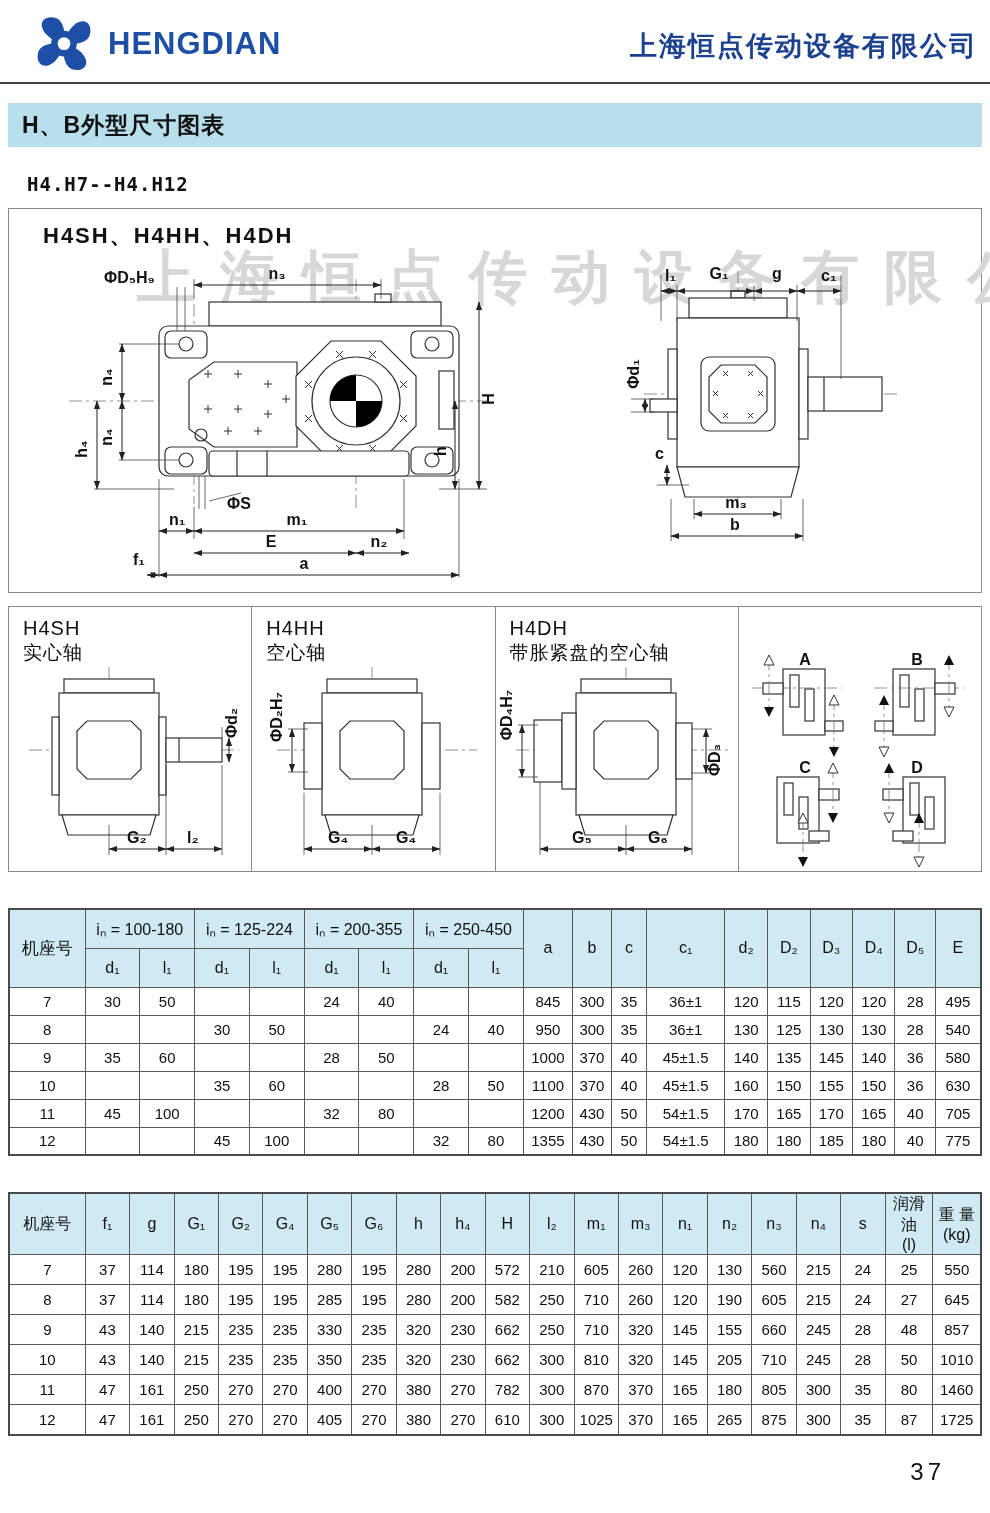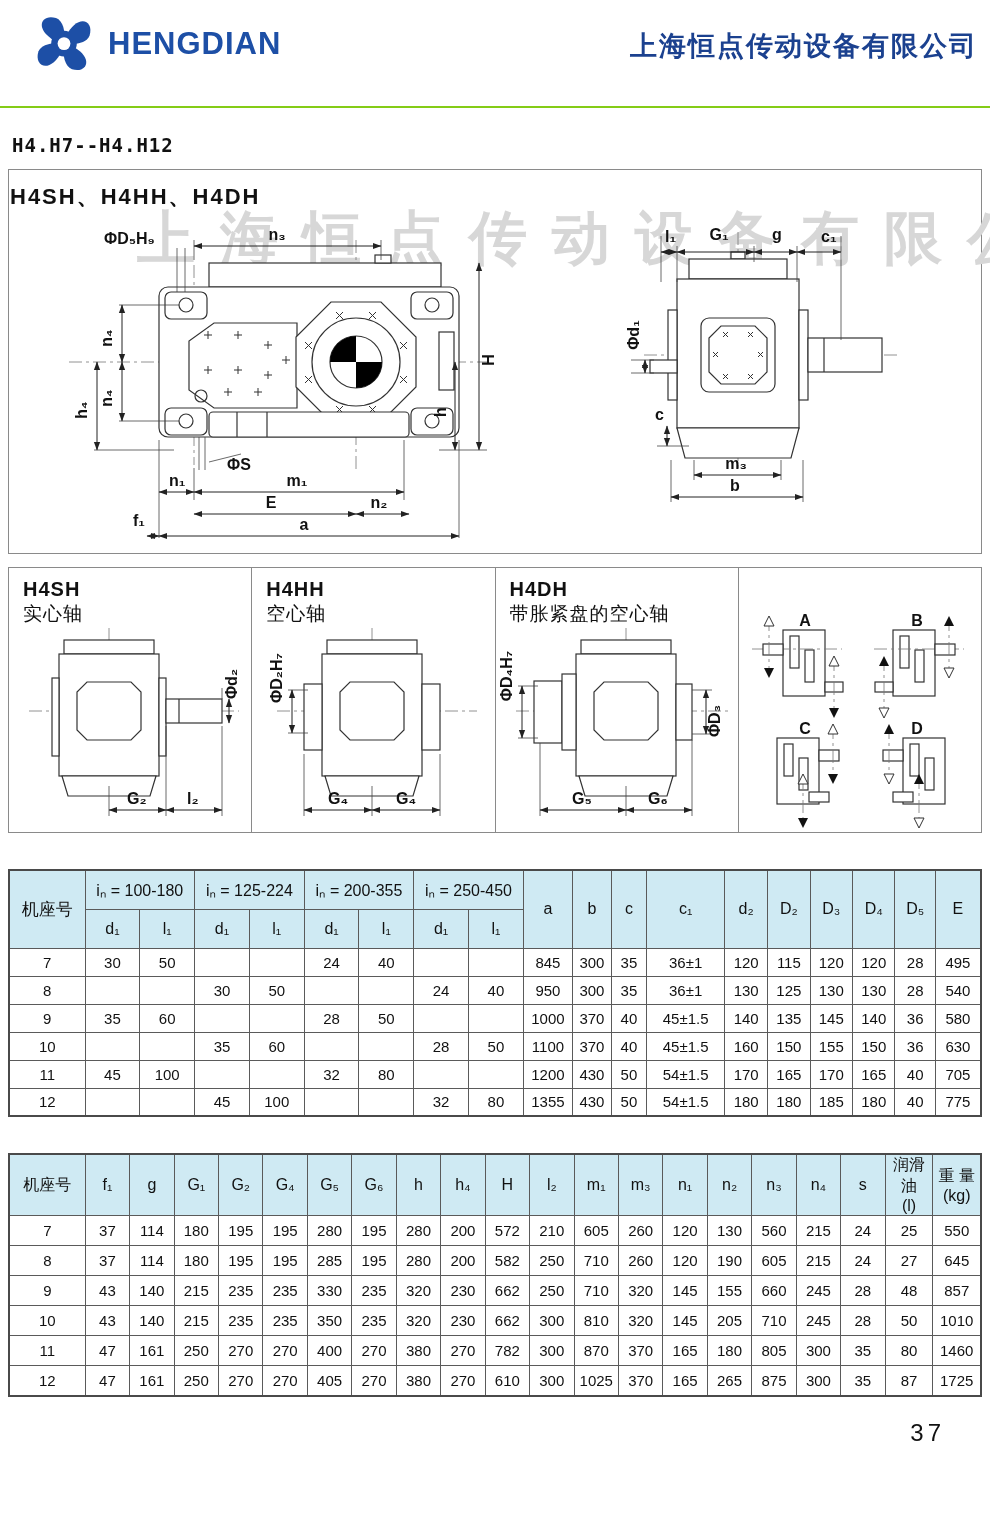--- a/index.html
+++ b/index.html
@@ -1,46 +1,46 @@
 <!DOCTYPE html>
 <html><head>
 <meta charset="utf-8">
 <style>
   * { margin:0; padding:0; box-sizing:border-box; }
   body { background:#fff; font-family:"Liberation Sans", sans-serif; color:#111; }
   .page { width:990px; height:1513px; background:#fff; position:relative; overflow:hidden; }
 
   
-  .hdr { height:108px; border-bottom:2px solid #84cc16; position:relative;text-decoration:underline; }
+  .hdr { height:84px; border-bottom:2px solid #404040; position:relative;text-decoration:underline; }
   .hdr .logo { position:absolute; left:32px; top:10px; }
   .hdr .brand { position:absolute; left:108px; top:26px; font-size:31px; font-weight:bold;
                 color:#1d4fa6; letter-spacing:1px; }
   .hdr .company { position:absolute; right:12px; top:28px; font-size:27px; font-weight:bold;
                   color:#1b418f; font-family:"Liberation Serif", serif; letter-spacing:2px; }
 
   
   .titlebar { margin:19px 8px 0 8px; height:44px; background:#b7dfec; font-size:23px;
               font-weight:bold; line-height:44px; padding-left:14px; letter-spacing:1px; }
 
-  .model-range { margin:26px 0 0 12px; font-family:"DejaVu Sans Mono", monospace;
+  .model-range { margin:26px 0 0 27px; font-family:"DejaVu Sans Mono", monospace;
                  font-size:19px; font-weight:bold; letter-spacing:1px; }
 
   
   .box { margin:13px 8px 0 8px; border:1px solid #8a8a8a; position:relative; background:#fff; }
   .box1 { height:385px; }
-  .box1 .dtitle { position:absolute; left:1px; top:12px; font-size:22px; font-weight:bold;
+  .box1 .dtitle { position:absolute; left:34px; top:12px; font-size:22px; font-weight:bold;
                   letter-spacing:2px; z-index:3; }
   .watermark { position:absolute; left:128px; top:30px; font-size:58px; color:#d7d7d7;
                letter-spacing:25px; white-space:nowrap; z-index:1; font-weight:bold; }
   .box1 svg.main { position:absolute; left:0; top:0; z-index:2; }
 
   .box2 { height:266px; display:flex; }
   .panel { flex:1; border-right:1px solid #8a8a8a; position:relative; padding:10px 0 0 14px; }
   .panel:last-child { border-right:none; }
-  .p-code { font-size:20px; font-weight:bold; letter-spacing:1px; }
+  .p-code { font-size:20px; font-weight:normal; letter-spacing:1px; }
   .p-name { font-size:19px; font-weight:normal; letter-spacing:1px; }
   .panel svg { position:absolute; left:0; top:58px; }
   .panel.arr svg { top:34px; }
 
   
   table { border-collapse:collapse; table-layout:fixed; width:974px; margin:0 8px;
           border:2px solid #4a4a4a; }
   .t1 { margin-top:36px; }
   .t2 { margin-top:36px; }
   th, td { border:1px solid #5a5a5a; text-align:center; font-size:15px;
@@ -83,20 +83,21 @@
         <path d="M2,-8 C 16,-38 38,-30 32,-10 C 29,-1 14,2 4,0 Z" transform="rotate(90)"></path>
         <path d="M2,-8 C 16,-38 38,-30 32,-10 C 29,-1 14,2 4,0 Z" transform="rotate(180)"></path>
         <path d="M2,-8 C 16,-38 38,-30 32,-10 C 29,-1 14,2 4,0 Z" transform="rotate(270)"></path>
         <circle r="8" fill="#fff"></circle>
       </g>
     </svg>
     <div class="brand">HENGDIAN</div>
     <div class="company">上海恒点传动设备有限公司</div>
   </div>
 
+  <div class="titlebar">H、B外型尺寸图表</div>
   <div class="model-range">H4.H7--H4.H12</div>
 
   <div class="box box1">
     <div class="dtitle">H4SH、H4HH、H4DH</div>
     <div class="watermark">上海恒点传动设备有限公司</div>
     <svg class="main" width="972" height="383" viewBox="0 0 972 383">
 
       <g>
 
         <line class="dd" x1="60" y1="192" x2="480" y2="192"></line>

